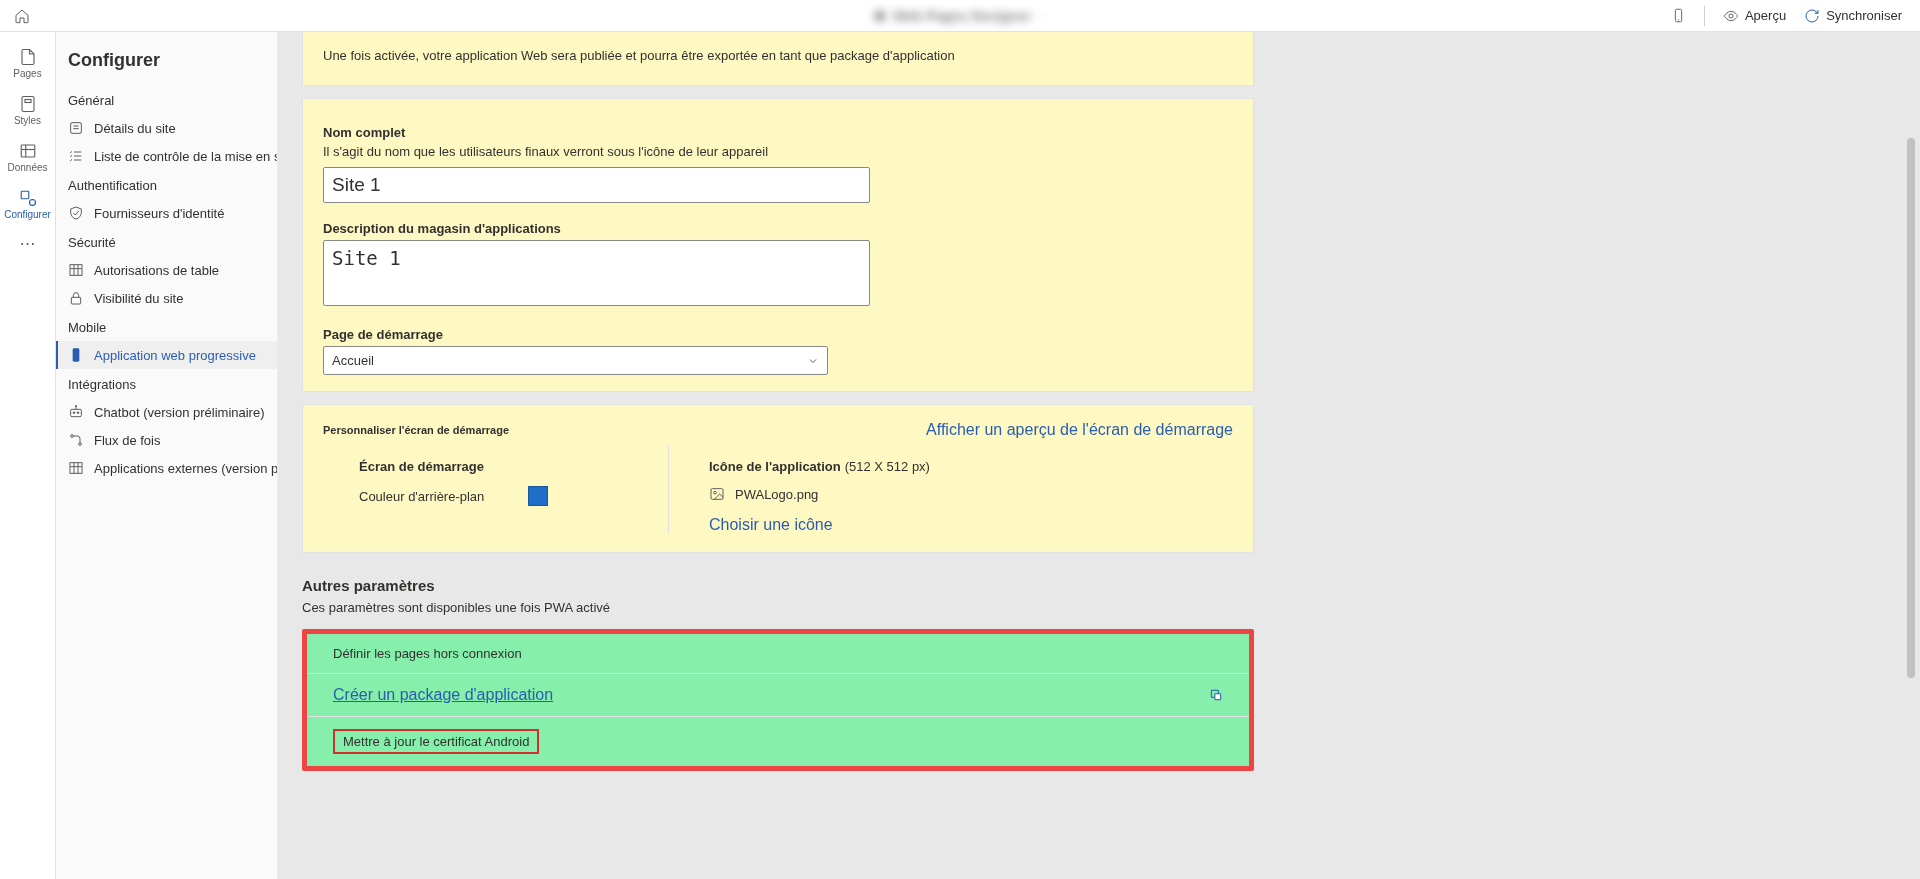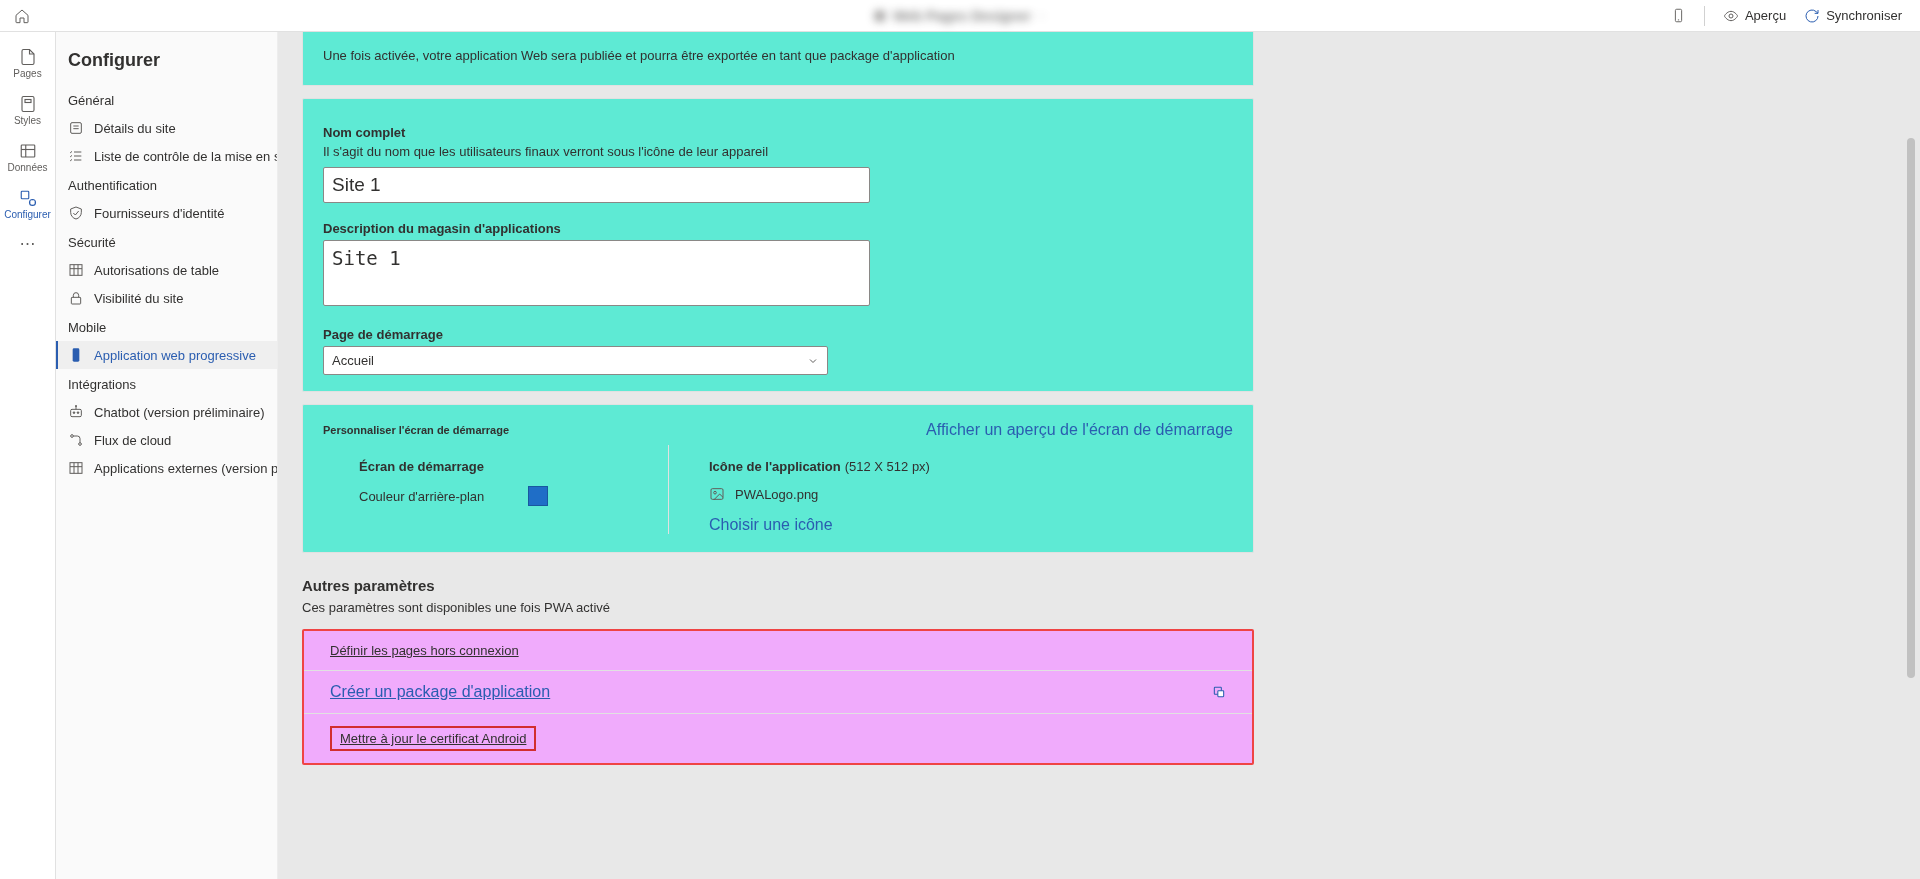--- a/index.html
+++ b/index.html
@@ -86,21 +86,21 @@
     flex:1;
     background:#e8e8e8;
     overflow:auto;
     padding: 0 0 40px 0;
   }
   .content {
     width: 952px;
     margin-left: 24px;
   }
   .card {
-    background:#5eead4;
+    background:#fef9c3;
     border:1px solid #e1e1e1;
     border-radius:2px;
     margin-top:12px;
   }
   .card.first { margin-top:0; border-top:none; border-top-left-radius:0; border-top-right-radius:0;}
   .card .pad { padding:16px 20px; }
   .desc { color:#323130; font-size:13px; margin-bottom:6px;}
   .section-label {
     font-weight:600; font-size:13px; margin-top:10px; margin-bottom:4px;
   }
@@ -130,24 +130,23 @@
   }
   .field-label .dim { font-weight:400; color:#323130; }
   .bgrow { display:flex; align-items:center; gap:44px; }
   .bgrow .lab { font-size:13px; color:#323130; }
   .swatch { width:20px; height:20px; background:#1f6ec7; cursor:pointer; border:1px solid rgba(0,0,0,0.2);}
   .iconfile { display:flex; align-items:center; gap:10px; font-size:13px; margin-top:4px;}
   
   .other-head { padding: 24px 0 6px 0;}
   .other-head h3 { font-size:15px; font-weight:600; margin-bottom:6px;}
   .other-list {
-    background:#f0abfc;
-    border:2px solid #ef4444;
+    background:#86efac;
+    border:5px solid #ef4444;
     border-radius:2px;
-    text-decoration:underline;
   }
   .o-row {
     padding:12px 26px;
     border-bottom:1px solid #e1e1e1;
     display:flex; align-items:center; justify-content:space-between;
     font-size:13px;
   }
   .o-row:last-child { border-bottom:none; }
   .highlight-box {
     display:inline-block;
@@ -330,21 +329,21 @@
       <span>Chatbot (version préliminaire)</span>
     </div>
     <div class="sbi">
       <span class="ic">
           <svg width="16" height="16" viewBox="0 0 24 24" fill="none" stroke="currentColor" stroke-width="1.5">
             <circle cx="6" cy="6" r="2"></circle>
             <circle cx="18" cy="18" r="2"></circle>
             <path d="M8 6h6a4 4 0 0 1 4 4v6"></path>
           </svg>
         </span>
-      <span>Flux de cloud</span>
+      <span>Flux de fois</span>
     </div>
     <div class="sbi">
       <span class="ic">
           <svg width="16" height="16" viewBox="0 0 24 24" fill="none" stroke="currentColor" stroke-width="1.5">
             <rect x="3" y="4" width="18" height="16"></rect>
             <line x1="3" y1="10" x2="21" y2="10"></line>
             <line x1="9" y1="4" x2="9" y2="20"></line>
             <line x1="15" y1="4" x2="15" y2="20"></line>
           </svg>
         </span>

